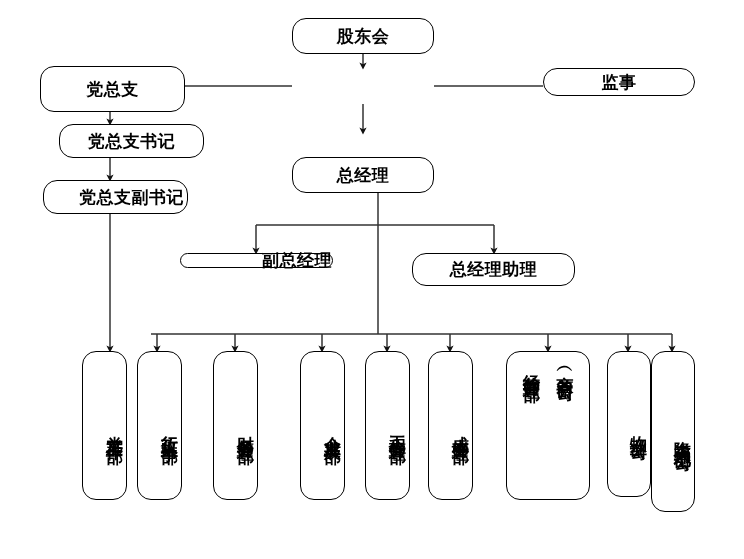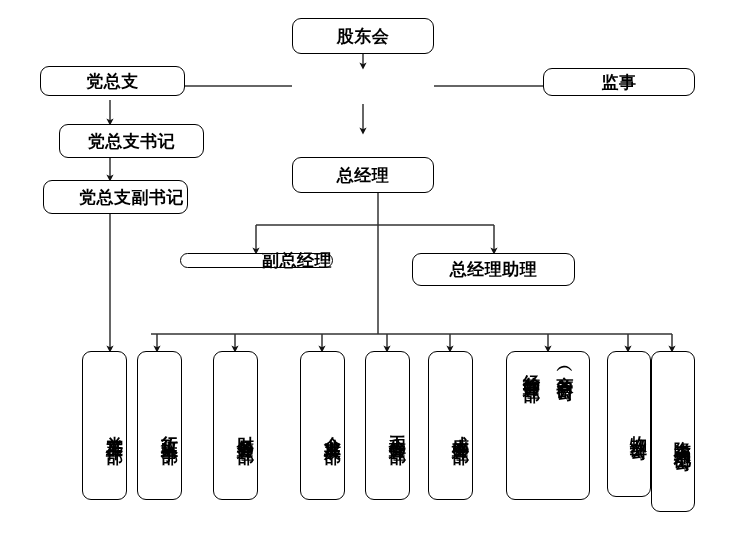--- a/index.html
+++ b/index.html
@@ -22,21 +22,21 @@
     left: 0;
     top: 0;
     width: 744px;
     height: 559px;
     pointer-events: none;
   }
   .node {
     position: absolute;
     box-sizing: border-box;
     border: 1.4px solid #000000;
-    border-radius: 9px;
+    border-radius: 14px;
     background: #ffffff;
     display: flex;
     align-items: center;
     justify-content: center;
     color: #000000;
     font-weight: 700;
     letter-spacing: 0.5px;
     z-index: 2;
   }
   .node.horiz {
@@ -120,21 +120,21 @@
 
   <div class="node horiz" style="left:292px; top:18px; width:142px; height:36px;">
     <span>股东会</span>
   </div>
 
 
   <div class="node horiz" style="left:543px; top:68px; width:152px; height:28px;">
     <span>监事</span>
   </div>
 
-  <div class="node horiz" style="left:40px; top:66px; width:145px; height:30px;">
+  <div class="node horiz" style="left:40px; top:66px; width:145px; height:46px;">
     <span>党总支</span>
   </div>
 
   <div class="node horiz" style="left:43px; top:124px; width:145px; height:34px;margin-left:16px;">
     <span>党总支书记</span>
   </div>
 
   <div class="node horiz" style="left:43px; top:180px; width:145px; height:34px;padding-left:32px;">
     <span>党总支副书记</span>
   </div>

